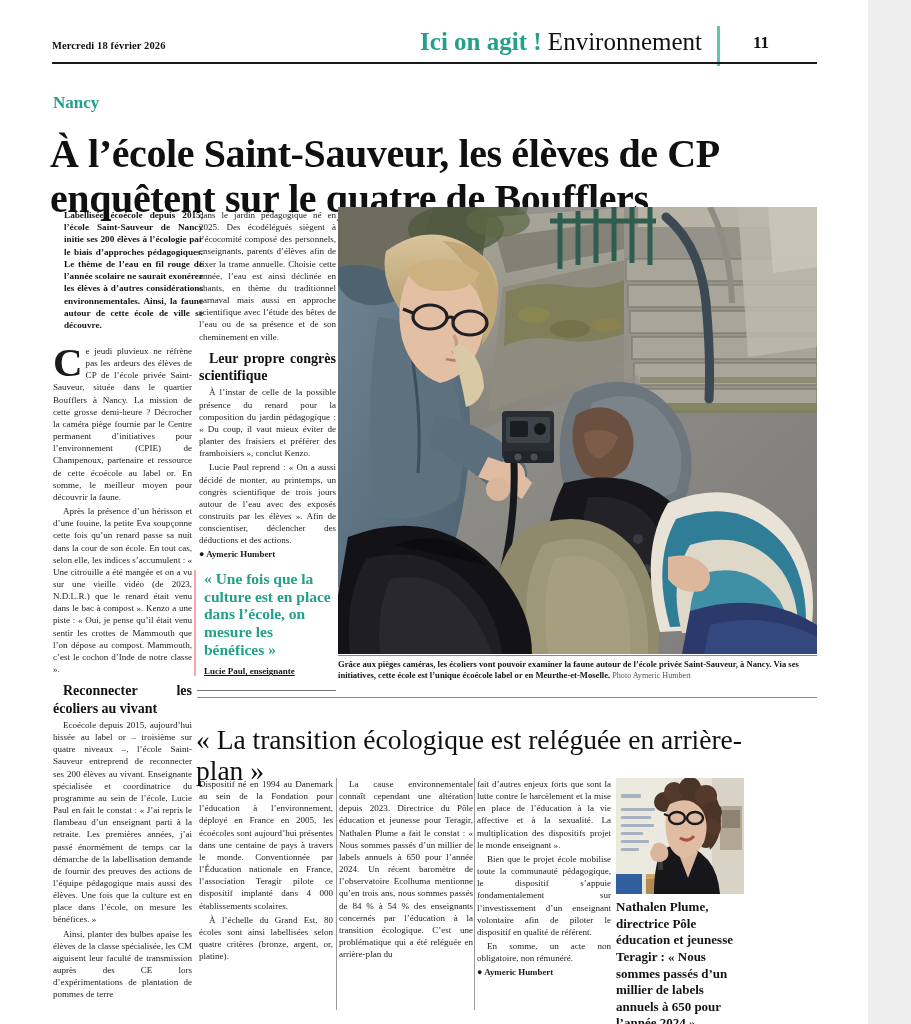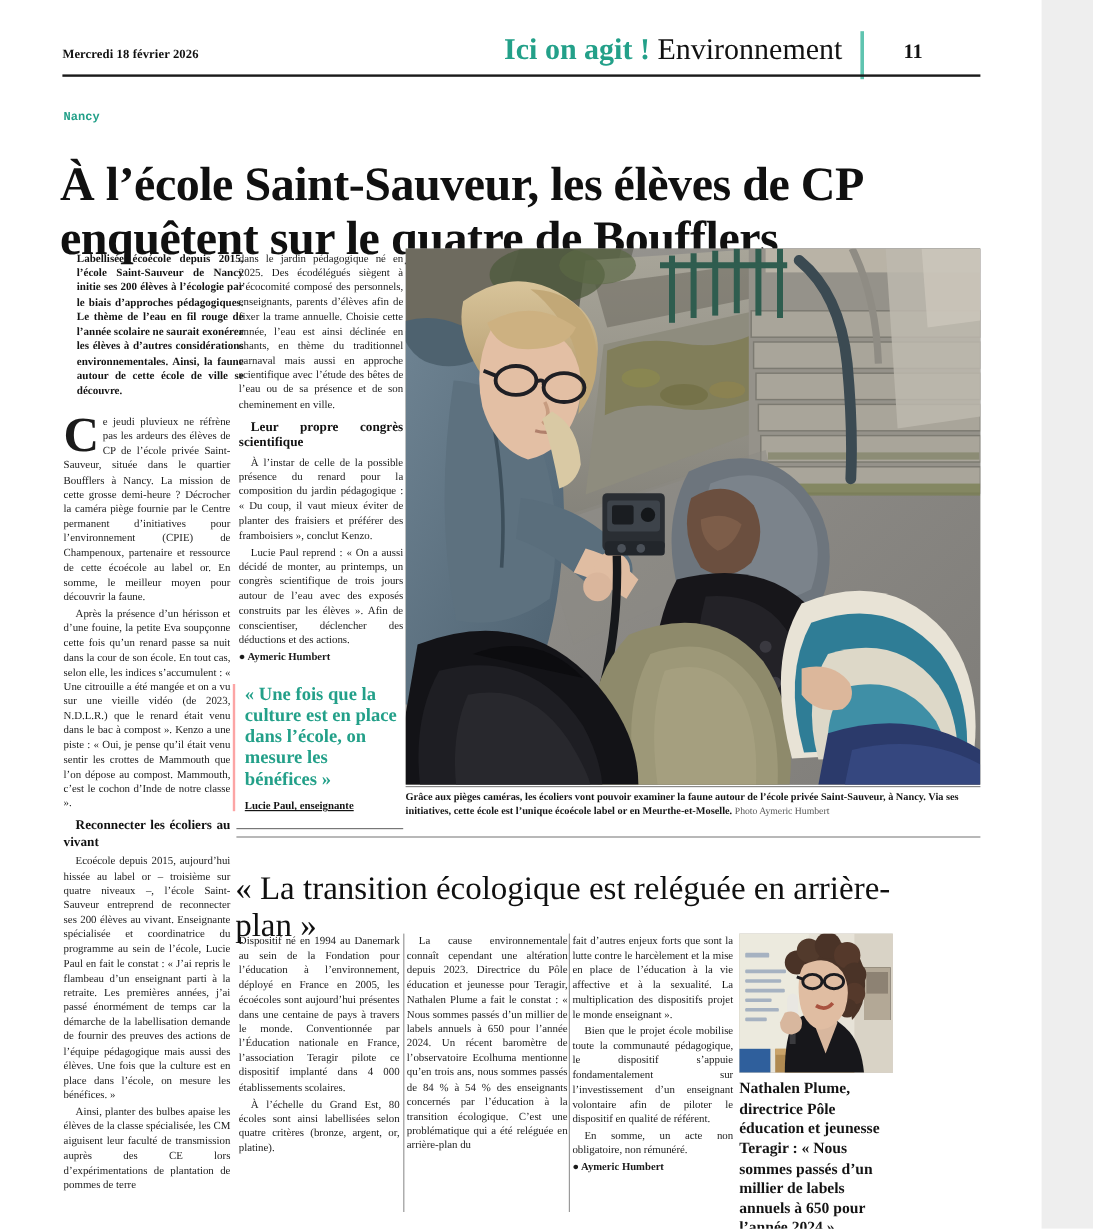--- a/index.html
+++ b/index.html
@@ -84,22 +84,22 @@
     width: 765px; height: 2px;
     background: #1a1a1a;
   }
 
   
   .kicker {
     position: absolute;
     left: 53px; top: 93px;
     color: #23a089;
     font-weight: bold;
-    font-size: 10px;
-    font-family: Liberation Mono, monospace;
+    font-size: 17px;
+    font-family: Liberation Serif, serif;
   }
   .headline {
     position: absolute;
     left: 50px; top: 104px;
     width: 790px;
     font-size: 40px;
     font-weight: bold;
     line-height: 1.13;
     letter-spacing: -0.4px;
     color: #101010;
@@ -140,21 +140,21 @@
     float: left;
     font-size: 41px;
     line-height: 0.82;
     font-weight: bold;
     padding: 1px 3px 0 0;
     font-family: "Liberation Serif", serif;
   }
 
   .subhead {
     font-weight: bold;
-    font-size: 11px;
+    font-size: 14px;
     line-height: 1.24;
     margin: 7px 0 2px 0;
     text-indent: 10px;
     color: #111;
   }
 
   .byline {
     font-weight: bold;
     font-size: 8.9px;
     margin-top: 4px;

